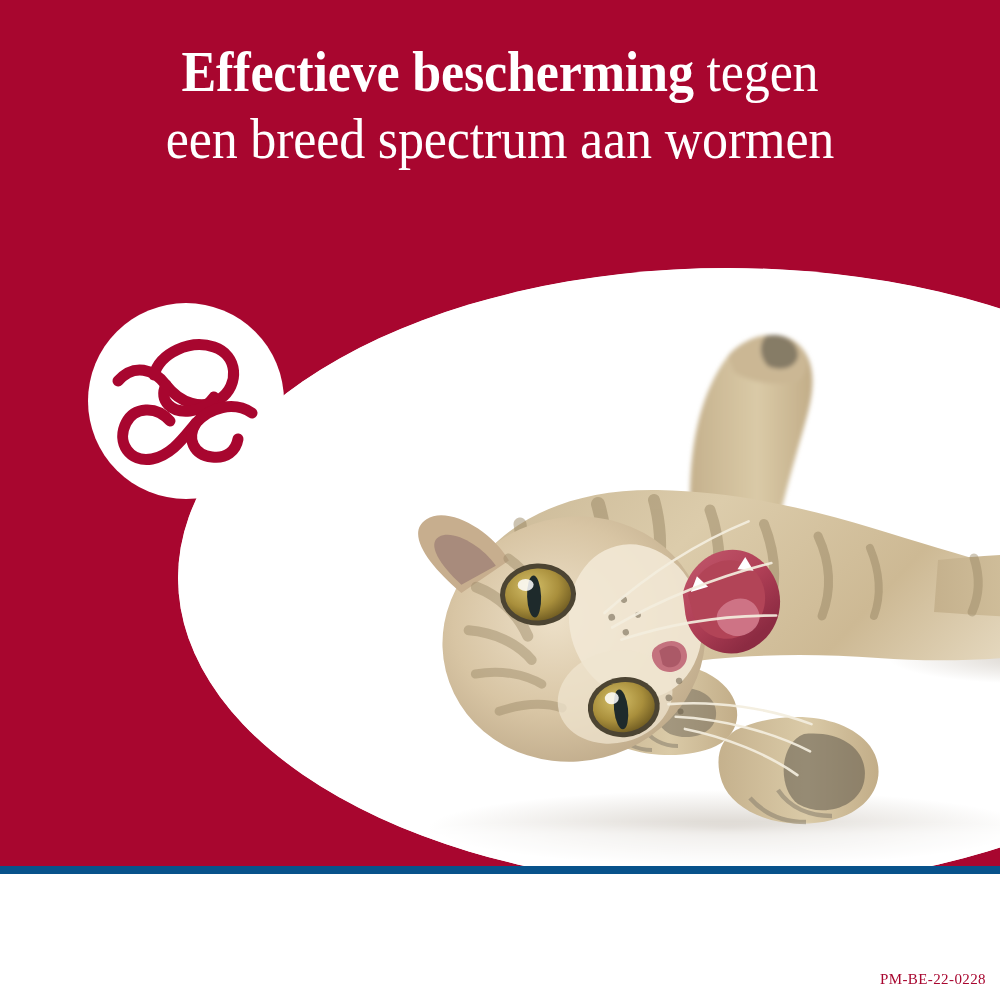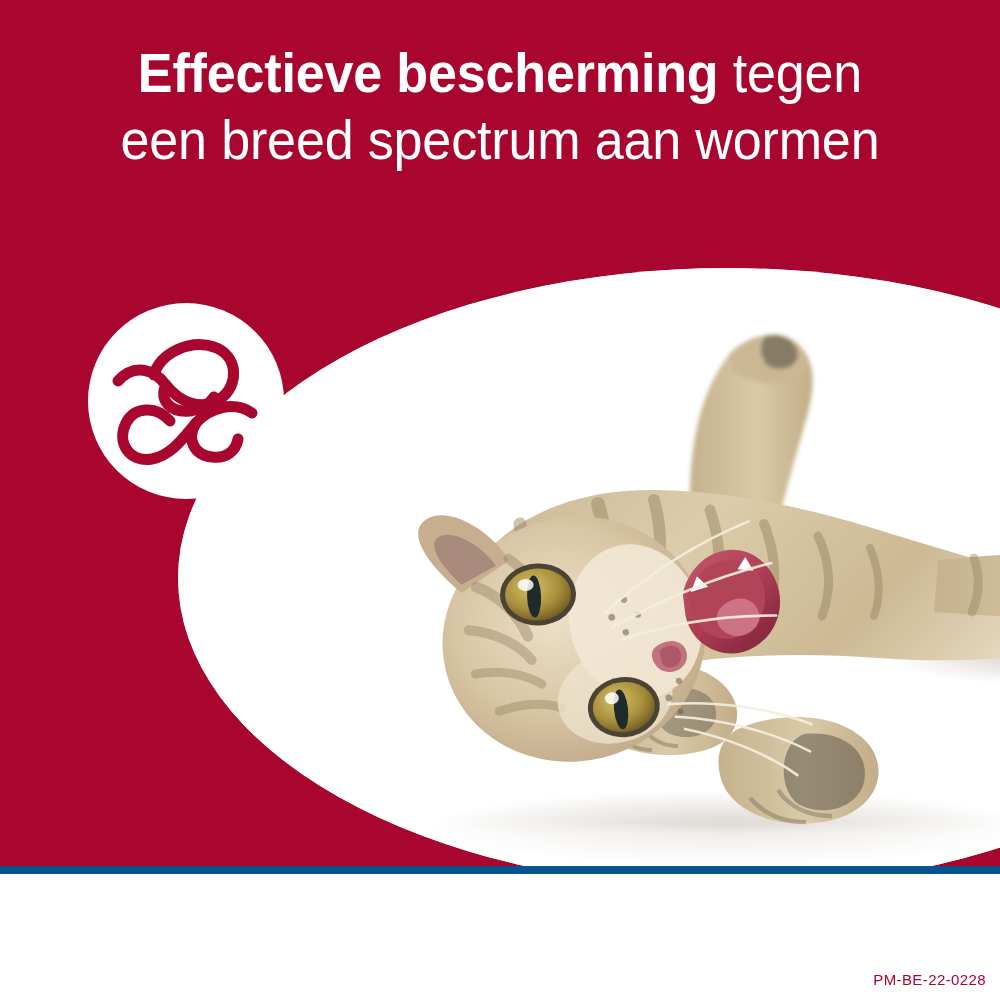--- a/index.html
+++ b/index.html
@@ -11,20 +11,21 @@
     font-family: "Liberation Sans", sans-serif;
   }
 
   
   .ad {
     position: relative;
     width: 1000px;
     height: 1000px;
     overflow: hidden;
     background: #5eead4;
+    font-family: Liberation Serif, serif;
   }
 
   
   .hero {
     position: absolute;
     left: 0;
     top: 0;
     width: 1000px;
     height: 866px;
     background: #A8062F;

